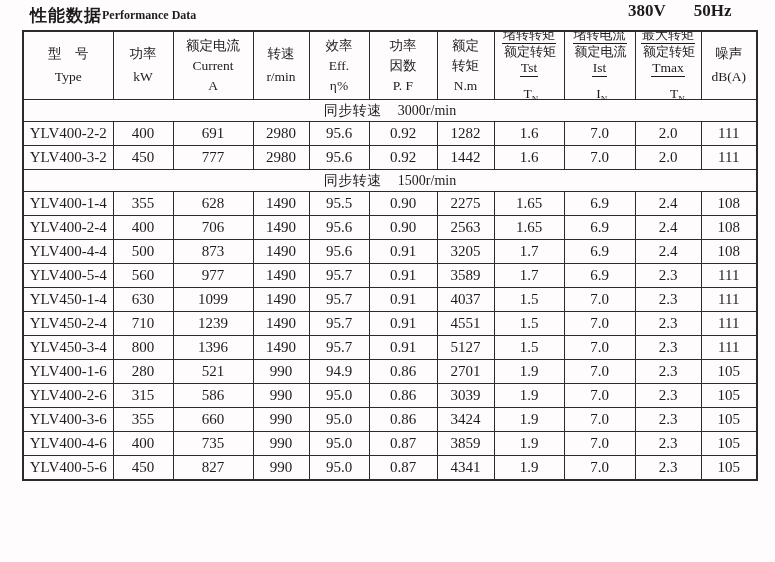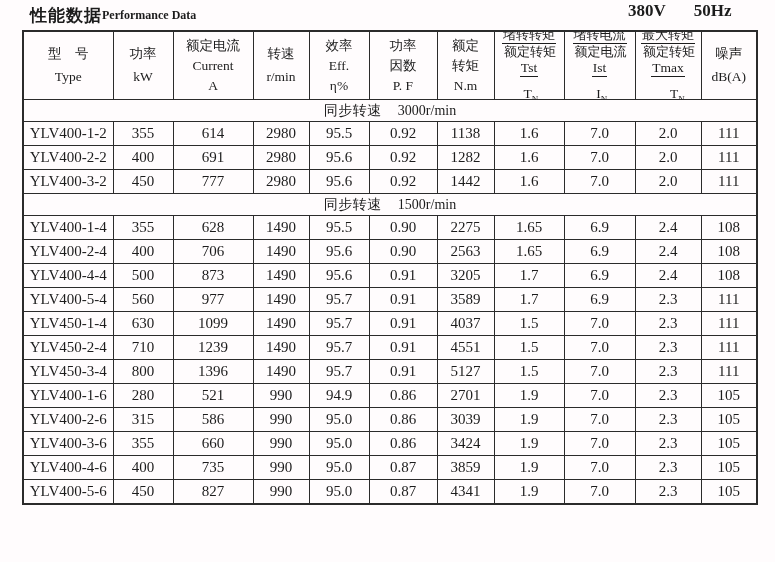--- a/index.html
+++ b/index.html
@@ -175,33 +175,20 @@
           <span>dB(A)</span>
         </div>
       </th>
     </tr>
   </thead>
   <tbody>
       <tr class="section-row">
         <td colspan="11"><span>同步转速</span><span class="spd">3000r/min</span></td>
       </tr>
       <tr>
-        <td>YLV400-1-2</td>
-        <td>355</td>
-        <td>614</td>
-        <td>2980</td>
-        <td>95.5</td>
-        <td>0.92</td>
-        <td>1138</td>
-        <td>1.6</td>
-        <td>7.0</td>
-        <td>2.0</td>
-        <td>111</td>
-      </tr>
-      <tr>
         <td>YLV400-2-2</td>
         <td>400</td>
         <td>691</td>
         <td>2980</td>
         <td>95.6</td>
         <td>0.92</td>
         <td>1282</td>
         <td>1.6</td>
         <td>7.0</td>
         <td>2.0</td>

